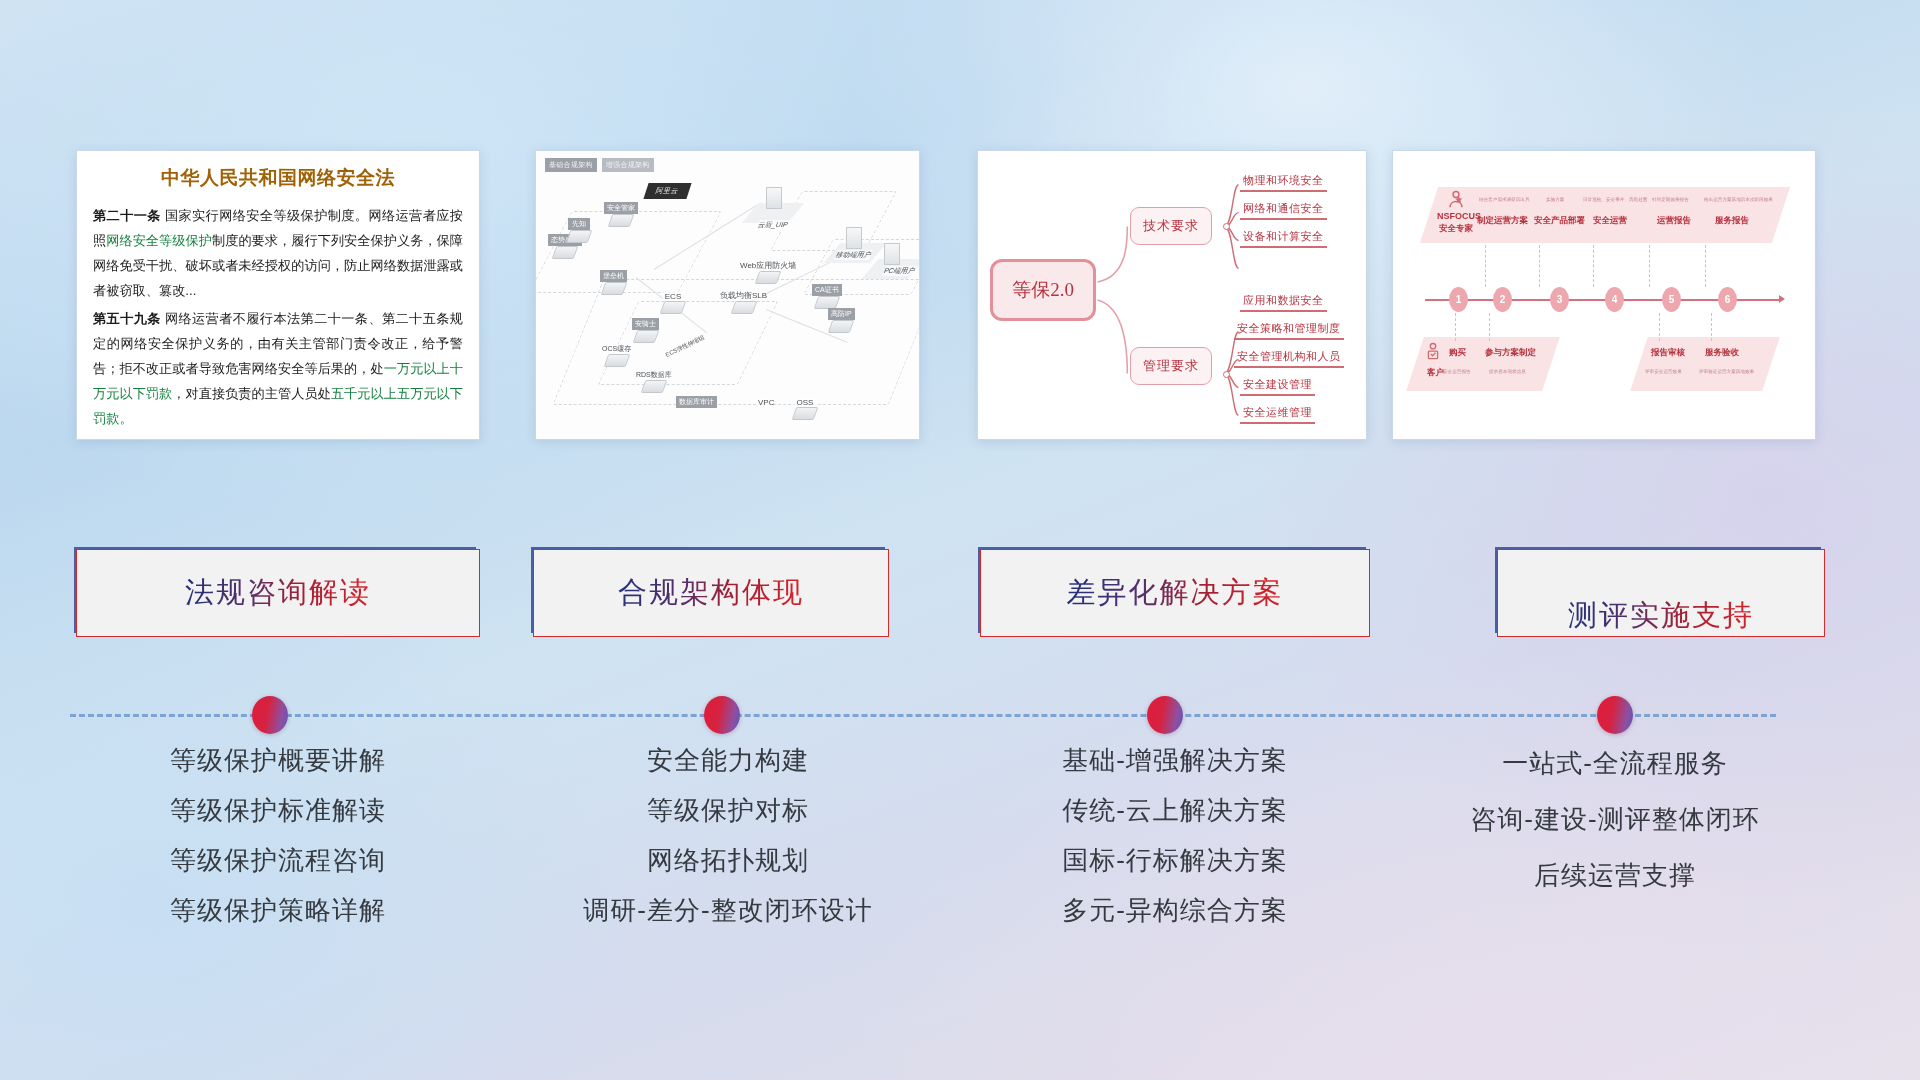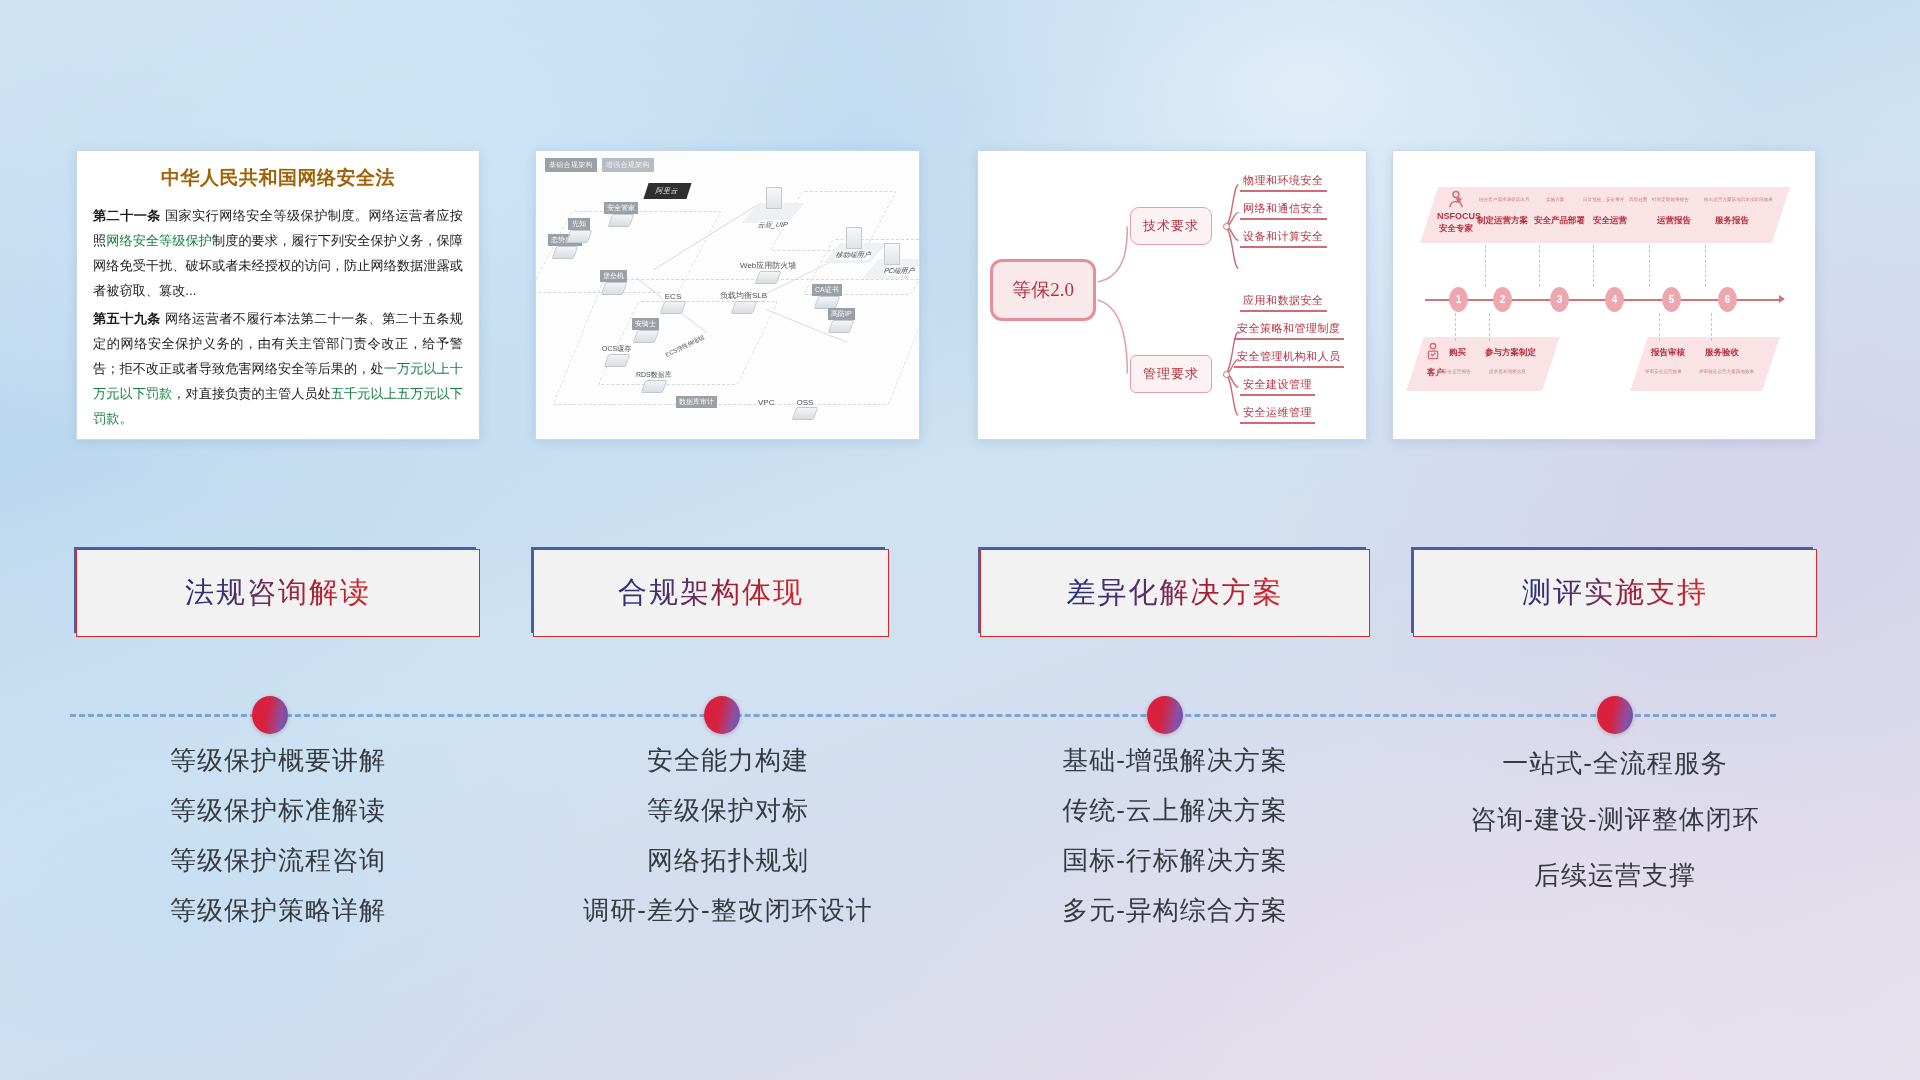--- a/index.html
+++ b/index.html
@@ -95,21 +95,21 @@
     font-size: 19px; color: #b5333f; font-family: "Liberation Serif", serif;
   }
   .mm-branch {
     position: absolute; width: 82px; height: 38px;
     background: #fdf2f3; border: 1.6px solid #e3a0a8; border-radius: 9px;
     display: flex; align-items: center; justify-content: center;
     font-size: 13px; color: #b5333f; font-family: "Liberation Serif", serif;
     letter-spacing: 1px;
   }
   .mm-b1 { left: 152px; top: 56px; }
-  .mm-b2 { left: 152px; top: 204px; border-radius: 6px; }
+  .mm-b2 { left: 152px; top: 196px; }
   .mm-leaf {
     position: absolute; font-size: 11px; color: #b5333f;
     font-family: "Liberation Serif", serif; white-space: nowrap;
     border-bottom: 2px solid #cf6b72; padding: 0 3px 2px 3px; letter-spacing: .5px;
   }
   .mm-dot {
     position: absolute; width: 7px; height: 7px; border-radius: 50%;
     border: 1.4px solid #cf6b72; background: #fff;
   }
   .mm-svg { position: absolute; left: 0; top: 0; width: 100%; height: 100%; pointer-events: none; }
@@ -148,21 +148,21 @@
   }
   .head-box span {
     font-size: 29px; font-weight: 500; letter-spacing: 2px;
     background: linear-gradient(90deg, #22307a 0%, #55306b 34%, #a02036 60%, #d8232a 100%);
     -webkit-background-clip: text; background-clip: text;
     color: transparent; -webkit-text-fill-color: transparent;
   }
   .head-1 { left: 76px;   width: 404px; }
   .head-2 { left: 533px;  width: 356px; }
   .head-3 { left: 980px;  width: 390px; }
-  .head-4 { left: 1413px; width: 404px; }
+  .head-4 { left: 1497px; width: 328px; align-items: flex-end; }
 
   
   .timeline { position: absolute; top: 696px; left: 0; width: 1920px; height: 40px; }
   .tl-line {
     position: absolute; top: 18px; left: 70px; width: 1706px; height: 0;
     border-top: 3px dashed #7da3d4;
   }
   .tl-dot {
     position: absolute; top: 0; width: 36px; height: 38px; border-radius: 50%;
     background: linear-gradient(100deg, #e01c3c 0%, #d62240 42%, #8f4fa0 78%, #5a56b8 100%);

